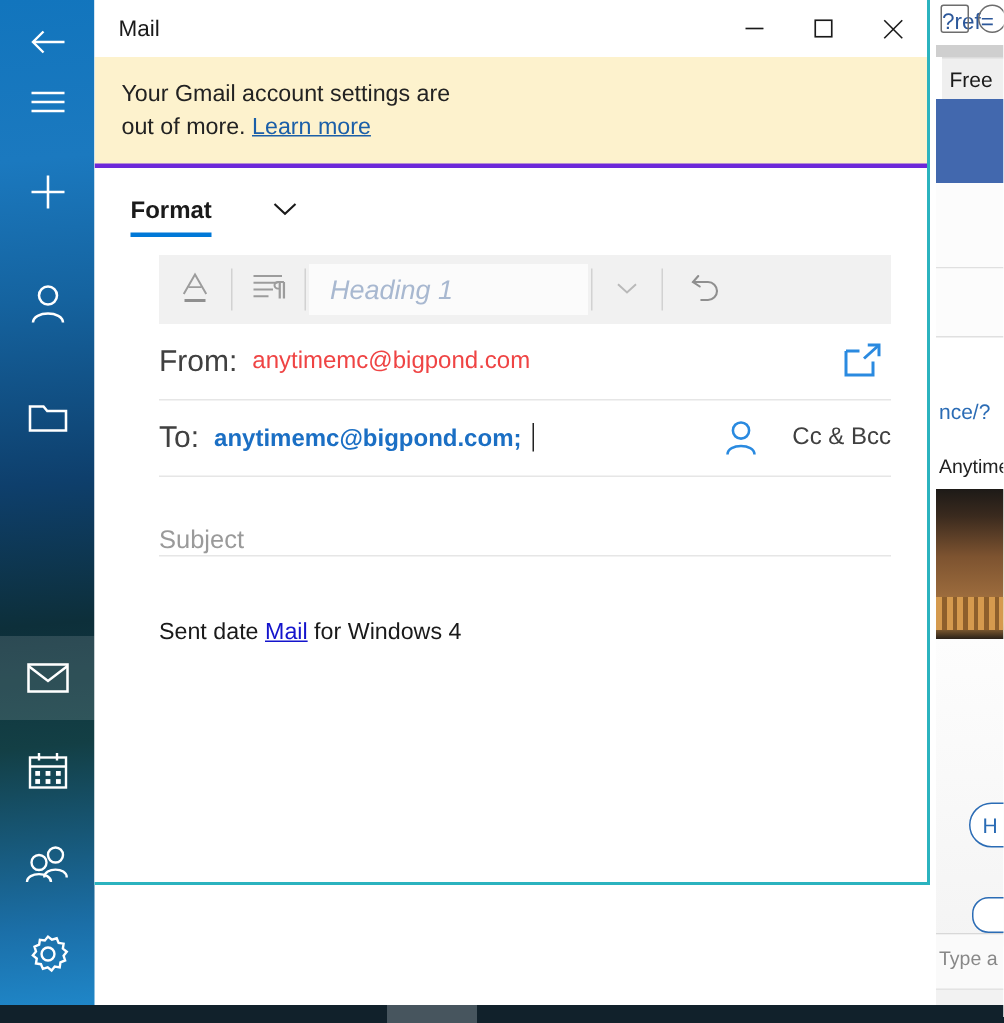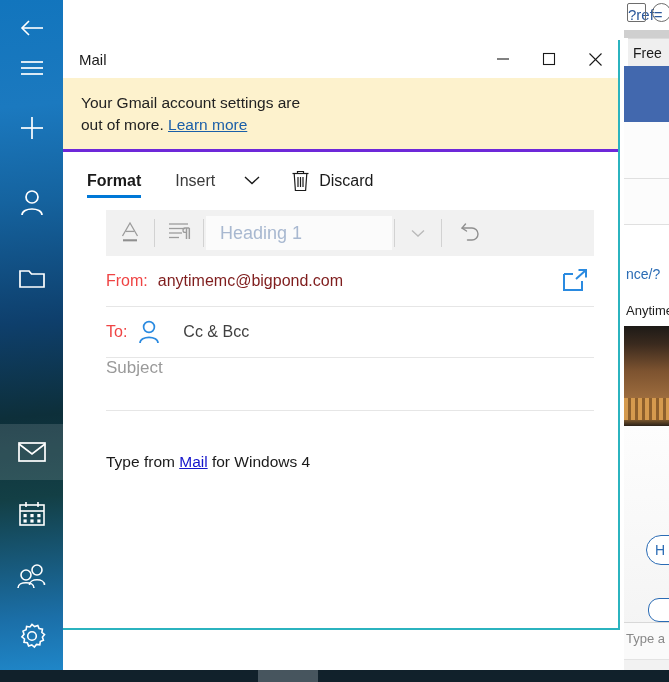--- a/index.html
+++ b/index.html
@@ -57,21 +57,21 @@
   #rail{position:absolute;left:0;top:0;width:63px;height:670px;
         background:linear-gradient(175deg,#1275bd 0%,#1b79bf 16%,#15639f 30%,#0e3f6c 48%,#0d2f3a 62%,#133f45 74%,#1b6fa8 92%,#1f86c8 100%);}
   .rail-btn{position:absolute;left:0;width:63px;height:56px;display:flex;align-items:center;
             justify-content:center;color:#ffffff;}
   .rail-btn.active{background:rgba(255,255,255,0.13);}
   .rail-btn svg{display:block;}
 
   
   #mail-window{position:absolute;left:63px;top:0;width:557px;height:590px;
                background:#ffffff;border:2px solid #2bb3bf;border-top:none;border-left:none;
-               box-sizing:border-box;overflow:hidden;margin-top:40px;}
+               box-sizing:border-box;overflow:hidden;}
 
   #titlebar{position:relative;height:38px;background:#ffffff;display:flex;align-items:center;}
   #title-text{font-size:15px;color:#1a1a1a;padding-left:16px;flex:1;}
   .wbtn{width:46px;height:38px;display:flex;align-items:center;justify-content:center;color:#1a1a1a;}
   .wbtn svg{display:block;}
 
   
   #banner{height:74px;background:#fdf2cd;border-bottom:3px solid #6d28d9;display:flex;
           align-items:center;padding:0 0 0 18px;box-sizing:border-box;}
   #banner-text{flex:1;font-size:15.5px;color:#222;line-height:1.42;max-width:290px;}
@@ -85,41 +85,41 @@
   .cmd{display:flex;align-items:center;height:58px;position:relative;color:#1a1a1a;font-size:16px;}
   .cmd .lbl{white-space:nowrap;}
   #tab-format{font-weight:bold;margin-right:34px;}
   #tab-format .underline{position:absolute;left:0;bottom:12px;width:100%;height:3px;background:#0078d7;}
   #tab-insert{color:#3a3a3a;margin-right:22px;}
   #tab-more{margin-right:24px;padding:0 6px;}
   #btn-discard{margin-right:30px;}
   #btn-discard .ico,#btn-send .ico{margin-right:9px;display:flex;align-items:center;}
 
   
-  #ribbon{margin:0 24px 0 43px;height:46px;background:#f1f1f1;display:flex;align-items:center;}
+  #ribbon{margin:0 24px 0 43px;height:46px;background:#f1f1f1;display:flex;align-items:center;font-style:italic;}
   .rb-item{display:flex;align-items:center;justify-content:center;height:46px;}
   .rb-sep{width:1px;height:28px;background:#d2d2d2;}
   #rb-fontcolor{width:48px;}
   #rb-para{width:48px;}
   #rb-style{width:186px;height:34px;background:#fbfbfb;color:#a8b8d0;font-size:18px;
             display:flex;align-items:center;padding-left:14px;box-sizing:border-box;margin:0 2px;}
   #rb-chev{width:46px;color:#b9b9b9;}
   #rb-undo{width:58px;}
 
   
   #fields{padding:0 24px 0 43px;}
   .field-row{display:flex;align-items:center;height:50px;border-bottom:1px solid #e6e6e6;}
-  .field-label{font-size:16px;color:#ef4444;margin-right:10px;}
-  .field-value{font-size:16px;color:#7f1d1d;flex:1;}
+  .field-label{font-size:20px;color:#404040;margin-right:10px;}
+  .field-value{font-size:16px;color:#ef4444;flex:1;}
   .field-value.recipient{color:#1b6fc4;font-weight:bold;}
   .caret{display:inline-block;width:1px;height:19px;background:#222;vertical-align:-4px;margin-left:7px;}
   #popout{color:#2a8ae0;display:flex;align-items:center;padding:0 4px;}
   #people-picker{color:#2a8ae0;display:flex;align-items:center;margin-right:22px;}
   #cc-bcc{color:#404040;font-size:16px;}
-  #subject-row{height:52px;border-bottom:1px solid #e6e6e6;display:flex;align-items:flex-start;}
+  #subject-row{height:52px;border-bottom:1px solid #e6e6e6;display:flex;align-items:flex-end;}
   #subject-ph{font-size:17px;color:#9a9a9a;}
 
   
   #body-area{padding:42px 24px 0 43px;font-size:15.5px;color:#1a1a1a;}
   #body-area a{color:#1414cc;text-decoration:underline;}
 </style>
 </head>
 <body>
 
 <div id="bg-layer">
@@ -272,45 +272,29 @@
     </div>
   </div>
 
   <div id="commandbar">
 
     <div class="cmd" id="tab-format">
       <span class="lbl">Format</span>
       <span class="underline"></span>
     </div>
 
-    <div class="cmd" id="tab-insert">
-      <span class="lbl">Insert</span>
-    </div>
 
     <div class="cmd" id="tab-more">
       <span>
         <svg width="18" height="12" viewBox="0 0 18 12" fill="none" stroke="#1a1a1a" stroke-width="1.4">
             <path d="M2 3 L9 9.5 L16 3"></path>
           </svg>
       </span>
     </div>
 
-    <div class="cmd" id="btn-discard">
-      <span class="ico">
-        <svg width="19" height="22" viewBox="0 0 19 22" fill="none" stroke="#1a1a1a" stroke-width="1.2">
-          <path d="M1.5 3.5 H17.5"></path>
-            <path d="M6.5 3.5 V1.5 H12.5 V3.5"></path>
-          <path d="M3.2 3.5 L4.4 20.5 H14.6 L15.8 3.5"></path>
-          <path d="M7 7 V17"></path>
-            <path d="M9.5 7 V17"></path>
-            <path d="M12 7 V17"></path>
-        </svg>
-      </span>
-      <span class="lbl">Discard</span>
-    </div>
 
   </div>
 
   <div id="ribbon">
     <div class="rb-item" id="rb-fontcolor">
       <span>
         <svg width="22" height="24" viewBox="0 0 22 24" fill="none" stroke="#9c9c9c" stroke-width="1.3">
           <path d="M3.5 17 L11 4 L18.5 17"></path>
             <path d="M6.6 12.4 H15.4"></path>
           <path d="M4 21.3 H18" stroke="#8f8f8f" stroke-width="2.1"></path>
@@ -362,35 +346,36 @@
           <path d="M4 7 H13"></path>
             <path d="M4 7 V23 H22 V14"></path>
           <path d="M16 12 L26 3"></path>
             <path d="M18.5 3 H26 V10.5"></path>
         </svg>
       </span>
     </div>
 
     <div class="field-row">
       <span class="field-label">To:</span>
+      <span class="field-value recipient"><span>anytimemc@bigpond.com;</span><span class="caret"></span></span>
       <span id="people-picker">
         <svg width="24" height="26" viewBox="0 0 24 26" fill="none" stroke="#2a8ae0" stroke-width="1.7">
           <circle cx="12" cy="8" r="5.4"></circle>
             <path d="M3 24 C3 16.5 21 16.5 21 24"></path>
         </svg>
       </span>
       <span id="cc-bcc">Cc &amp; Bcc</span>
     </div>
 
     <div id="subject-row">
       <span id="subject-ph">Subject</span>
     </div>
   </div>
 
   <div id="body-area">
-    <span>Type from </span><a href="#">Mail</a><span> for Windows 4</span>
+    <span>Sent date </span><a href="#">Mail</a><span> for Windows 4</span>
   </div>
 
 </div>
 
 <div id="taskbar">
   <div class="tb-active"></div>
 </div>
 
 </body></html>

